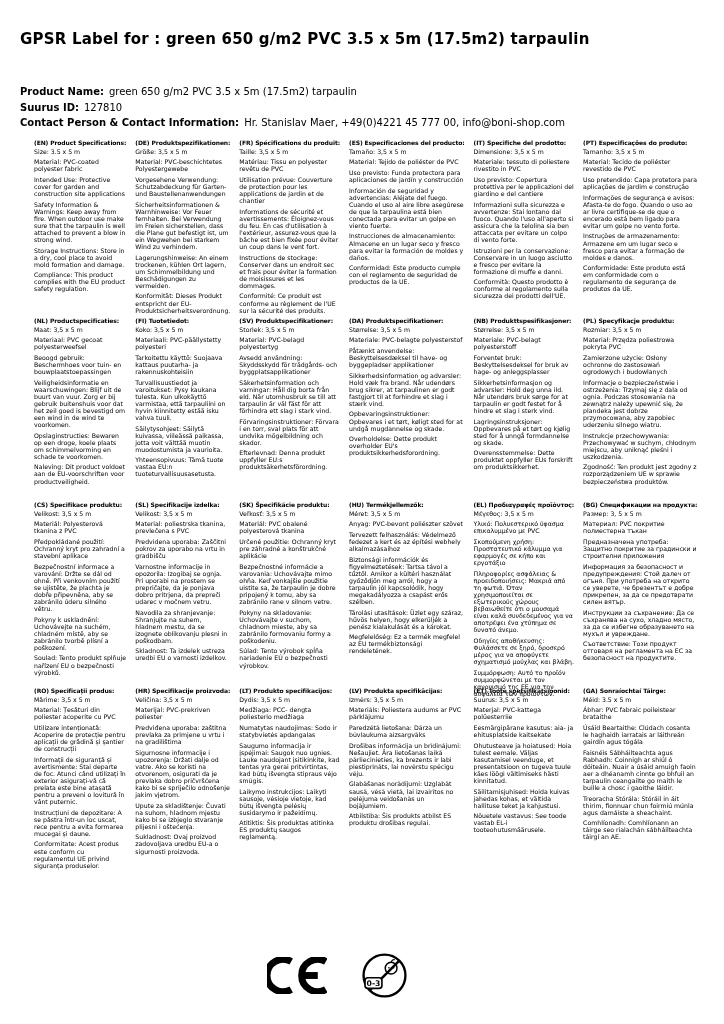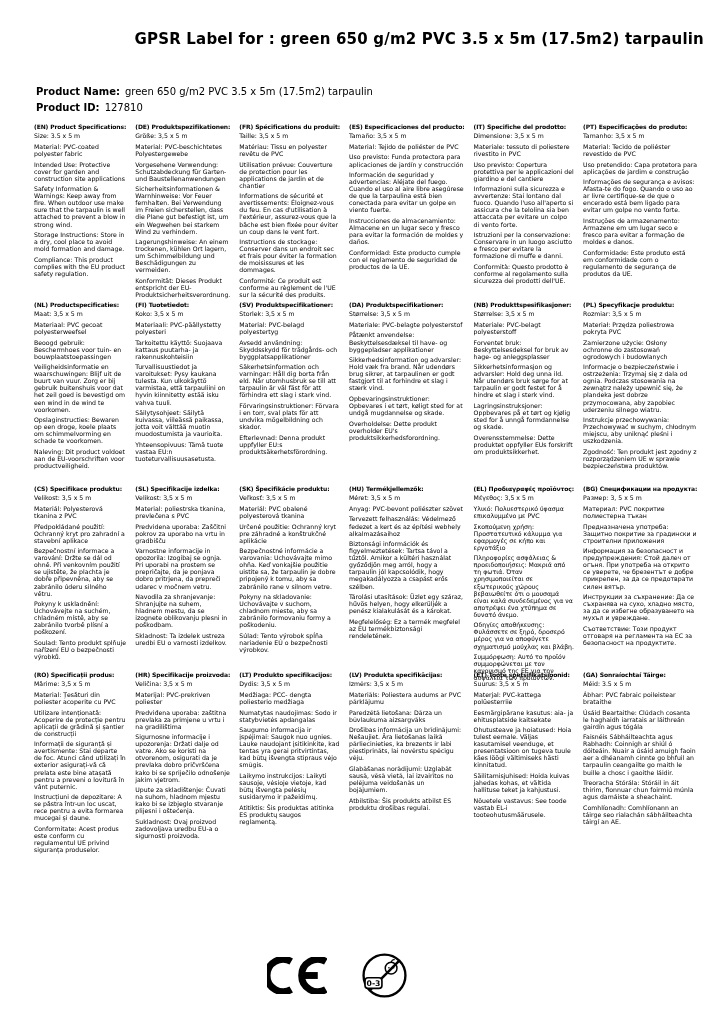--- a/index.html
+++ b/index.html
@@ -5,26 +5,26 @@
   * { box-sizing: border-box; }
   html, body { margin: 0; padding: 0; }
   body {
     width: 724px; height: 1024px;
     background: #ffffff; color: #000;
     font-family: "DejaVu Sans", sans-serif;
     position: relative; overflow: hidden;
   }
   .title {
     margin: 30px 20px 0;
-    text-align: right;
+    text-align: left;
     font-size: 15px; font-weight: bold;
     letter-spacing: 0.2px;
   }
   .product-info {
-    margin: 36px 36px 0;
+    margin: 36px 20px 0;
     font-size: 10px; line-height: 15.5px;
   }
   .pi-row { white-space: nowrap; }
   .pi-label { font-weight: bold; margin-right: 5px; }
   .spec-grid {
     display: grid;
     grid-template-columns: repeat(6, 1fr);
     grid-template-rows: 178px 184px 186px auto;
     column-gap: 9px;
     margin: 9px 34px 0;
@@ -49,25 +49,26 @@
 </head>
 <body>
 
 <div class="page">
 
   <h1 class="title">GPSR Label for : green 650 g/m2 PVC 3.5 x 5m (17.5m2) tarpaulin</h1>
 
   <div class="product-info" id="product-info">
   <div class="pi-row"><span class="pi-label">Product Name:</span><span class="pi-value">green 650 g/m2 PVC 3.5 x 5m (17.5m2) tarpaulin</span></div>
 
-  <div class="pi-row"><span class="pi-label">Product ID:</span><span class="pi-value">127810</span></div>
-
-
-
-
+  <div class="pi-row"><span class="pi-label">Suurus ID:</span><span class="pi-value">127810</span></div>
+
+
+
+
+  <div class="pi-row"><span class="pi-label">Contact Person &amp; Contact Information:</span><span class="pi-value">Hr. Stanislav Maer, +49(0)4221 45 777 00, info@boni-shop.com</span></div>
 </div>
 
   <div class="spec-grid" id="spec-grid">
   <div class="spec-block">
     <div class="spec-header">(EN) Product Specifications:</div>
     <div class="spec-body">
           <p class="para">Size: 3.5 x 5 m</p>
           <p class="para">Material: PVC-coated polyester fabric</p>
           <p class="para">Intended Use: Protective cover for garden and construction site applications</p>
           <p class="para">Safety Information &amp; Warnings: Keep away from fire. When outdoor use make sure that the tarpaulin is well attached to prevent a blow in strong wind.</p>

